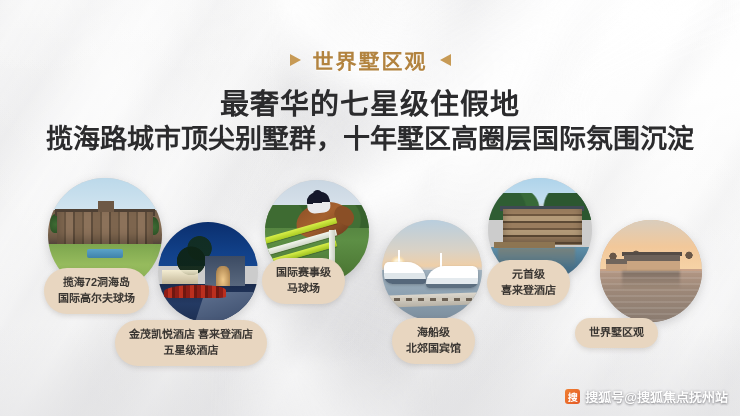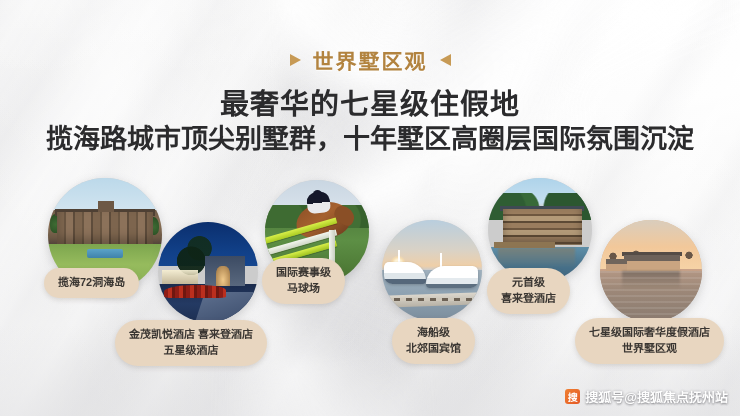--- a/index.html
+++ b/index.html
@@ -281,20 +281,21 @@
         <span class="tree" style="left:2%;top:32%;"></span>
         <span class="tree" style="left:88%;top:34%;"></span>
         <span class="roof"></span>
           <span class="tower"></span>
           <span class="bldgA"></span>
           <span class="pool"></span>
       </div>
     </div>
     <div class="pill" style="left:44px;top:268px;">
       <span>揽海72洞海岛</span>
+      <span>国际高尔夫球场</span>
     </div>
 
     <div class="circle" style="left:158px;top:222px;width:100px;height:100px;">
       <div class="ph p2">
         <span class="trees"></span>
           <span class="gate"></span>
           <span class="gatehole"></span>
         <span class="glass"></span>
           <span class="path"></span>
           <span class="flowers"></span>
@@ -341,41 +342,40 @@
 
     <div class="circle" style="left:488px;top:178px;width:104px;height:104px;">
       <div class="ph p5">
         <span class="forest"></span>
           <span class="bldgroof"></span>
           <span class="bldg"></span>
         <span class="deck"></span>
           <span class="refl"></span>
       </div>
     </div>
-    <div class="pill" style="left:487px;top:268px;">
+    <div class="pill" style="left:487px;top:260px;">
       <span>元首级</span>
       <span>喜来登酒店</span>
     </div>
 
     <div class="circle" style="left:600px;top:220px;width:102px;height:102px;">
       <div class="ph p6">
         <span class="sky"></span>
         <span class="tree t1"></span>
           <span class="tree t2"></span>
           <span class="tree t3"></span>
         <span class="roof"></span>
           <span class="bldg"></span>
           <span class="bldg2"></span>
         <span class="water"></span>
           <span class="wrefl"></span>
           <span class="shine"></span>
       </div>
     </div>
     <div class="pill" style="left:575px;top:318px;">
-      <span>七星级国际奢华度假酒店</span>
       <span>世界墅区观</span>
     </div>
 
   </div>
 
   <div class="wm">
     <span class="wm-logo">搜</span>
     <span>搜狐号@搜狐焦点抚州站</span>
   </div>
 

